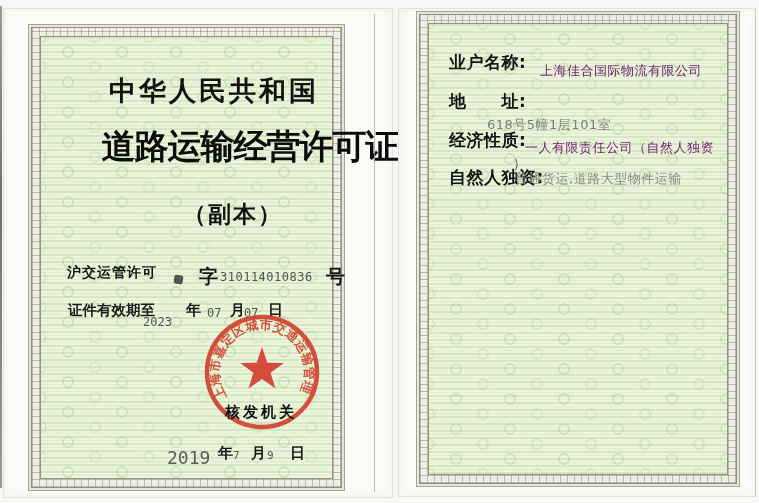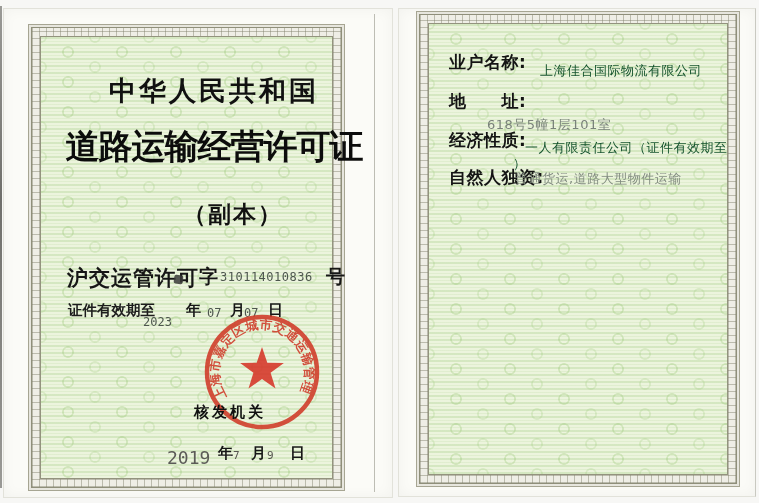--- a/index.html
+++ b/index.html
@@ -24,53 +24,53 @@
       radial-gradient(circle, rgba(146,196,110,0) 4px, rgba(146,196,110,.22) 4.5px, rgba(146,196,110,.22) 5.5px, rgba(146,196,110,0) 6.2px),
       repeating-linear-gradient(180deg, rgba(130,186,94,.22) 0 2px, rgba(255,255,255,0) 2px 4px, rgba(130,186,94,.11) 4px 5px, rgba(255,255,255,0) 5px 7px);
     background-size:54px 30px, 54px 30px, auto;
     background-position:0 0, 27px 15px, 0 0;}
   #left-frame{left:27px;top:18px;width:311px;height:461px;}
   #right-frame{left:20px;top:5px;width:318px;height:470px;}
 
   
   .lp{position:absolute;left:30px;width:360px;text-align:center;color:#111;}
   #country{top:64px;font-family:"Liberation Serif","DejaVu Serif",serif;font-weight:bold;font-size:27px;letter-spacing:3px;}
-  #main-title{top:115px;font-weight:900;font-size:34px;letter-spacing:-1px;color:#0c0c0c;}
+  #main-title{top:115px;font-weight:900;font-size:34px;letter-spacing:-1px;color:#0c0c0c;margin-left:36px;}
   #copy-type{top:190px;font-family:"Liberation Serif","DejaVu Serif",serif;font-weight:bold;font-size:23px;letter-spacing:2px;padding-left:19px;}
 
   .abs{position:absolute;white-space:nowrap;}
   .bold-cjk{font-weight:bold;color:#161616;}
   .typed{font-family:"DejaVu Sans Mono","Liberation Mono",monospace;color:#4d564e;}
-  #license-prefix{left:63px;top:255px;font-size:21px;letter-spacing:1px;}
+  #license-prefix{left:63px;top:255px;font-size:14px;letter-spacing:1px;}
   #redaction-mark{left:170px;top:266px;width:9px;height:9px;background:#3a3a38;border-radius:2px;transform:rotate(8deg);opacity:.85;}
   #license-zi{left:195px;top:255px;font-size:19px;}
   #license-number{left:216px;top:261px;font-size:12px;letter-spacing:.5px;}
   #license-suffix{left:322px;top:255px;font-size:19px;}
 
   #validity-label{left:64px;top:292px;font-size:14.5px;font-weight:bold;color:#1c1c1c;}
   #validity-year{left:139px;top:297px;font-size:12px;margin-top:9px;}
   #validity-year-unit{left:182px;top:292px;font-size:15px;font-weight:bold;}
   #validity-month{left:203px;top:297px;font-size:12px;}
   #validity-month-unit{left:226px;top:292px;font-size:15px;font-weight:bold;}
   #validity-day{left:240px;top:297px;font-size:12px;}
   #validity-day-unit{left:264px;top:292px;font-size:15px;font-weight:bold;}
 
   #seal{left:183px;top:288px;width:150px;height:150px;opacity:.88;}
-  #issuer-label{left:190px;top:394px;width:160px;font-size:15px;font-weight:600;letter-spacing:3px;color:#111;}
+  #issuer-label{left:177px;top:394px;width:160px;text-align:center;font-size:15px;font-weight:600;letter-spacing:3px;color:#111;}
 
   #issue-year{left:163px;top:438px;font-size:18px;color:#5b5b57;}
   #issue-year-unit{left:214px;top:435px;font-size:15px;font-weight:bold;}
   #issue-month{left:229px;top:440px;font-size:11px;color:#55554f;}
   #issue-month-unit{left:247px;top:435px;font-size:15px;font-weight:bold;}
   #issue-day{left:263px;top:440px;font-size:11px;color:#55554f;}
   #issue-day-unit{left:286px;top:435px;font-size:15px;font-weight:bold;}
 
   
   .field-label{position:absolute;font-size:17px;font-weight:bold;color:#141414;letter-spacing:.5px;white-space:pre;}
-  .field-value{position:absolute;font-size:13px;color:#14532d;letter-spacing:.5px;white-space:nowrap;}
+  .field-value{position:absolute;font-size:13px;color:#701a75;letter-spacing:.5px;white-space:nowrap;}
   #f1-label{left:50px;top:42px;}  #f1-value{left:141px;top:53px;}
   #f2-label{left:50px;top:81px;}  #f2-value1{left:120px;top:92px;} #f2-value2{left:88px;top:107px;color:#79827a;}
   #f3-label{left:50px;top:120px;} #f3-value1{left:126px;top:130px;} #f3-value2{left:114px;top:146px;}
   #f4-label{left:50px;top:157px;} #f4-value{left:116px;top:161px;color:#828c80;}
 </style>
 </head>
 <body>
 
 <div id="stage">
 
@@ -125,20 +125,20 @@
       <div class="green-area"></div>
     </div>
 
     <span id="f1-label" class="field-label">业户名称:</span>
     <span id="f1-value" class="field-value">上海佳合国际物流有限公司</span>
 
     <span id="f2-label" class="field-label">地　　址:</span>
     <span id="f2-value2" class="field-value">618号5幢1层101室</span>
 
     <span id="f3-label" class="field-label">经济性质:</span>
-    <span id="f3-value1" class="field-value">一人有限责任公司（证件有效期至</span>
+    <span id="f3-value1" class="field-value">一人有限责任公司（自然人独资</span>
     <span id="f3-value2" class="field-value">）</span>
 
     <span id="f4-label" class="field-label">自然人独资:</span>
     <span id="f4-value" class="field-value">普通货运,道路大型物件运输</span>
   </div>
 
 </div>
 
 </body></html>

